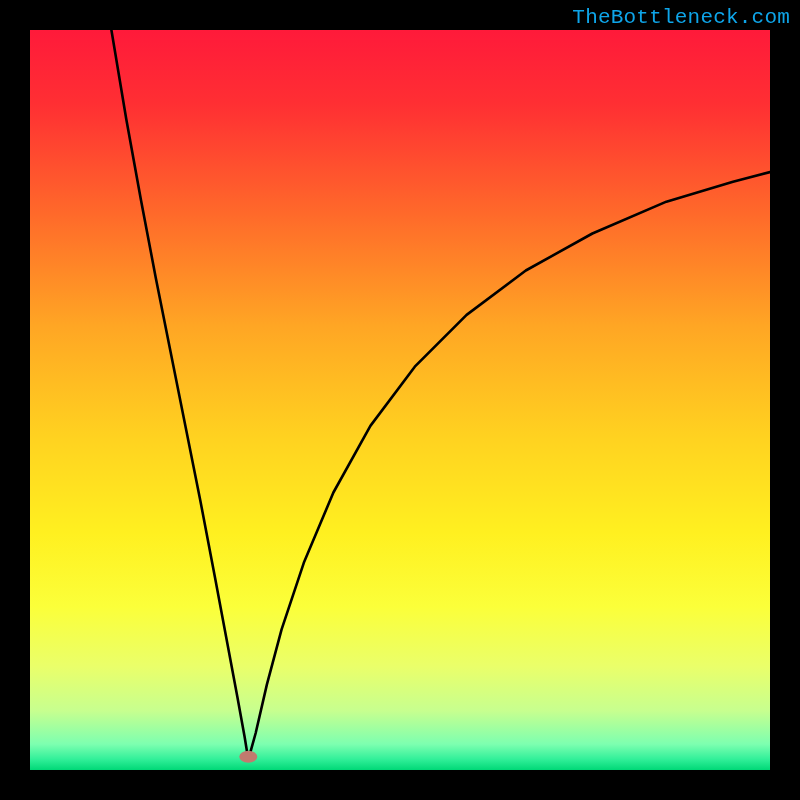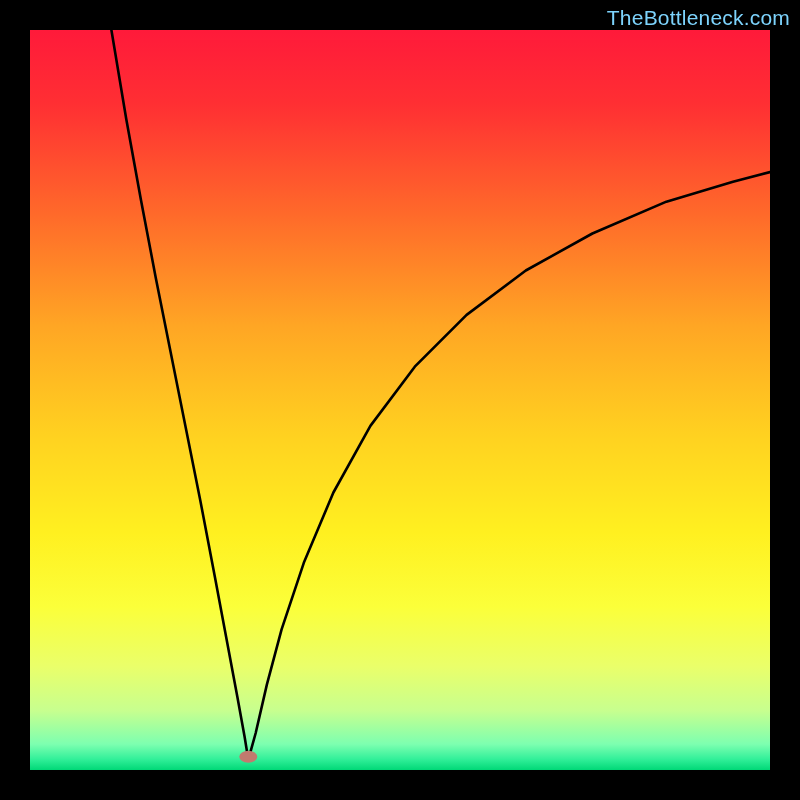--- a/index.html
+++ b/index.html
@@ -29,24 +29,25 @@
     inset: 0;
   }
   .curves {
     position: absolute;
     inset: 0;
   }
   .watermark {
     position: absolute;
     top: 6px;
     right: 10px;
-    color: #7dd3fc;
+    color: #0ea5e9;
     font-size: 21px;
     font-weight: 500;
     letter-spacing: 0.2px;
+    font-family: Liberation Mono, monospace;
   }
 </style>
 </head>
 <body>
 
 <div class="frame">
 
   <div class="watermark">TheBottleneck.com</div>
 
   <div class="plot-area">

